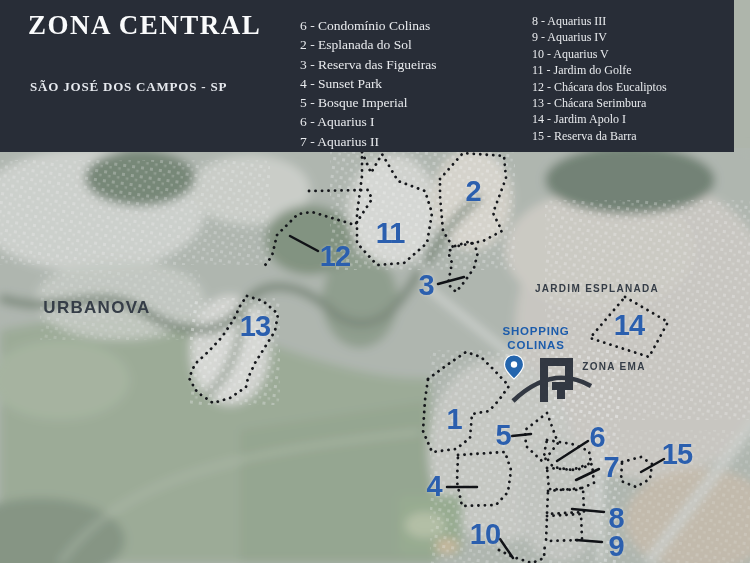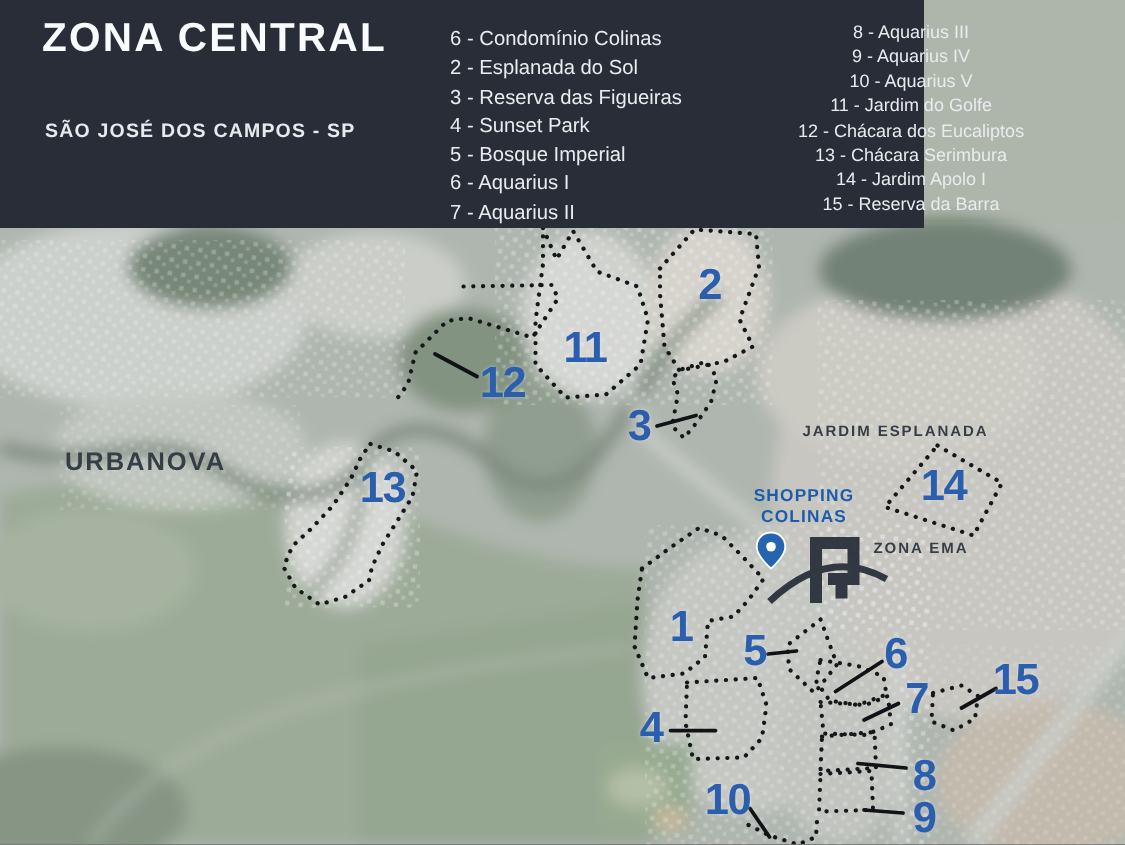--- a/index.html
+++ b/index.html
@@ -2,35 +2,35 @@
 <html><head>
 <meta charset="utf-8">
 <style>
   html,body{margin:0;padding:0;background:#444;}
   .stage{
     position:relative;width:750px;height:563px;overflow:hidden;
     font-family:"Liberation Sans",sans-serif;background:#aeb5ab;
   }
   
   .header{
-    position:absolute;left:0;top:0;width:616px;height:152px;
-    background:#282d37;z-index:6;
+    position:absolute;left:0;top:0;width:734px;height:152px;
+    background:#282d37;z-index:6;font-family:Liberation Serif, serif;
   }
   .title{
     position:absolute;left:28px;top:10px;color:#fafbfc;
     font-size:27px;font-weight:800;letter-spacing:1.5px;white-space:nowrap;
   }
   .subtitle{
     position:absolute;left:30px;top:42px;color:#e6e9ee;
     font-size:13px;font-weight:700;letter-spacing:.8px;white-space:nowrap;margin-top:37px;
   }
   .legend{list-style:none;margin:0;padding:0;position:absolute;color:#e9ebee;}
   .legend li{white-space:nowrap;font-weight:500;}
   .legend-1{left:300px;top:16px;font-size:13.5px;line-height:19.3px;}
-  .legend-2{left:532px;top:13px;font-size:12px;line-height:16.4px;text-align:center;}
+  .legend-2{left:532px;top:13px;font-size:12px;line-height:16.4px;}
   
   .map{position:absolute;left:0;top:0;width:750px;height:563px;z-index:1;}
   svg{display:block;}
   .marker{
     position:absolute;z-index:4;transform:translate(-50%,-50%);
     font-size:29px;font-weight:600;color:#2b5fae;letter-spacing:-1px;
     text-shadow:0 0 3px rgba(255,255,255,.35);white-space:nowrap;
   }
   .area-label{
     position:absolute;z-index:3;transform:translate(-50%,-50%);

